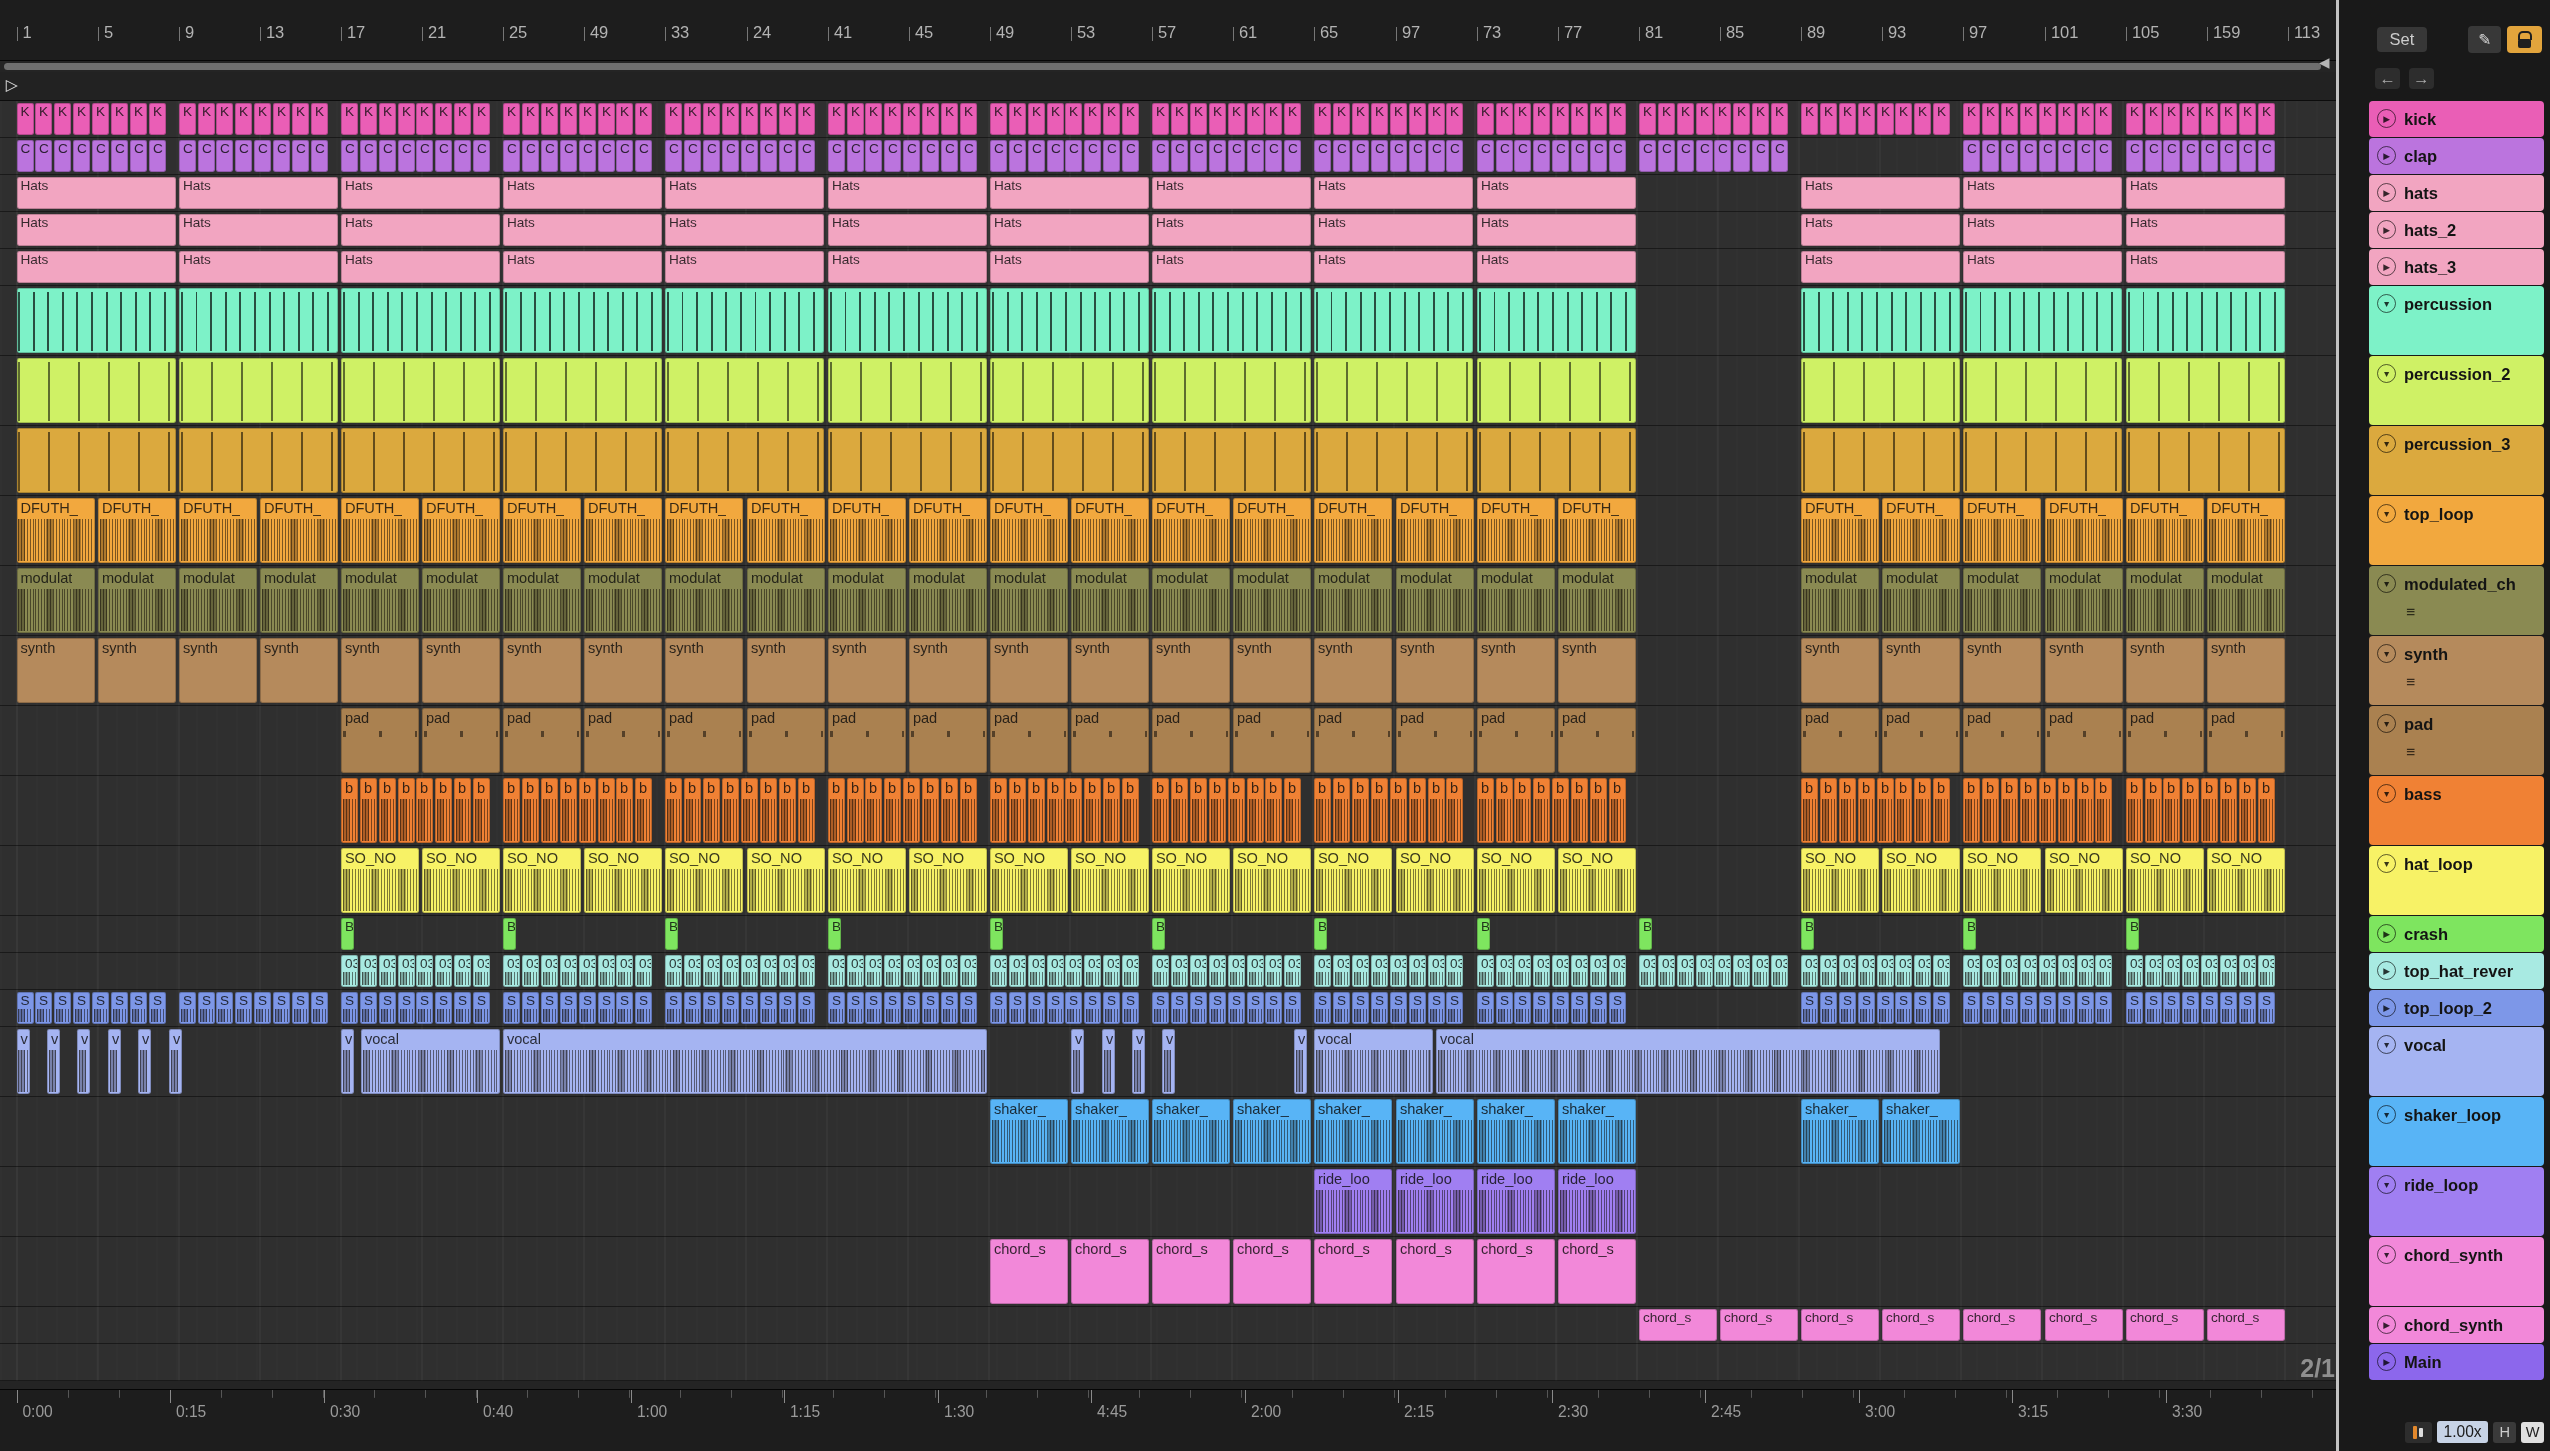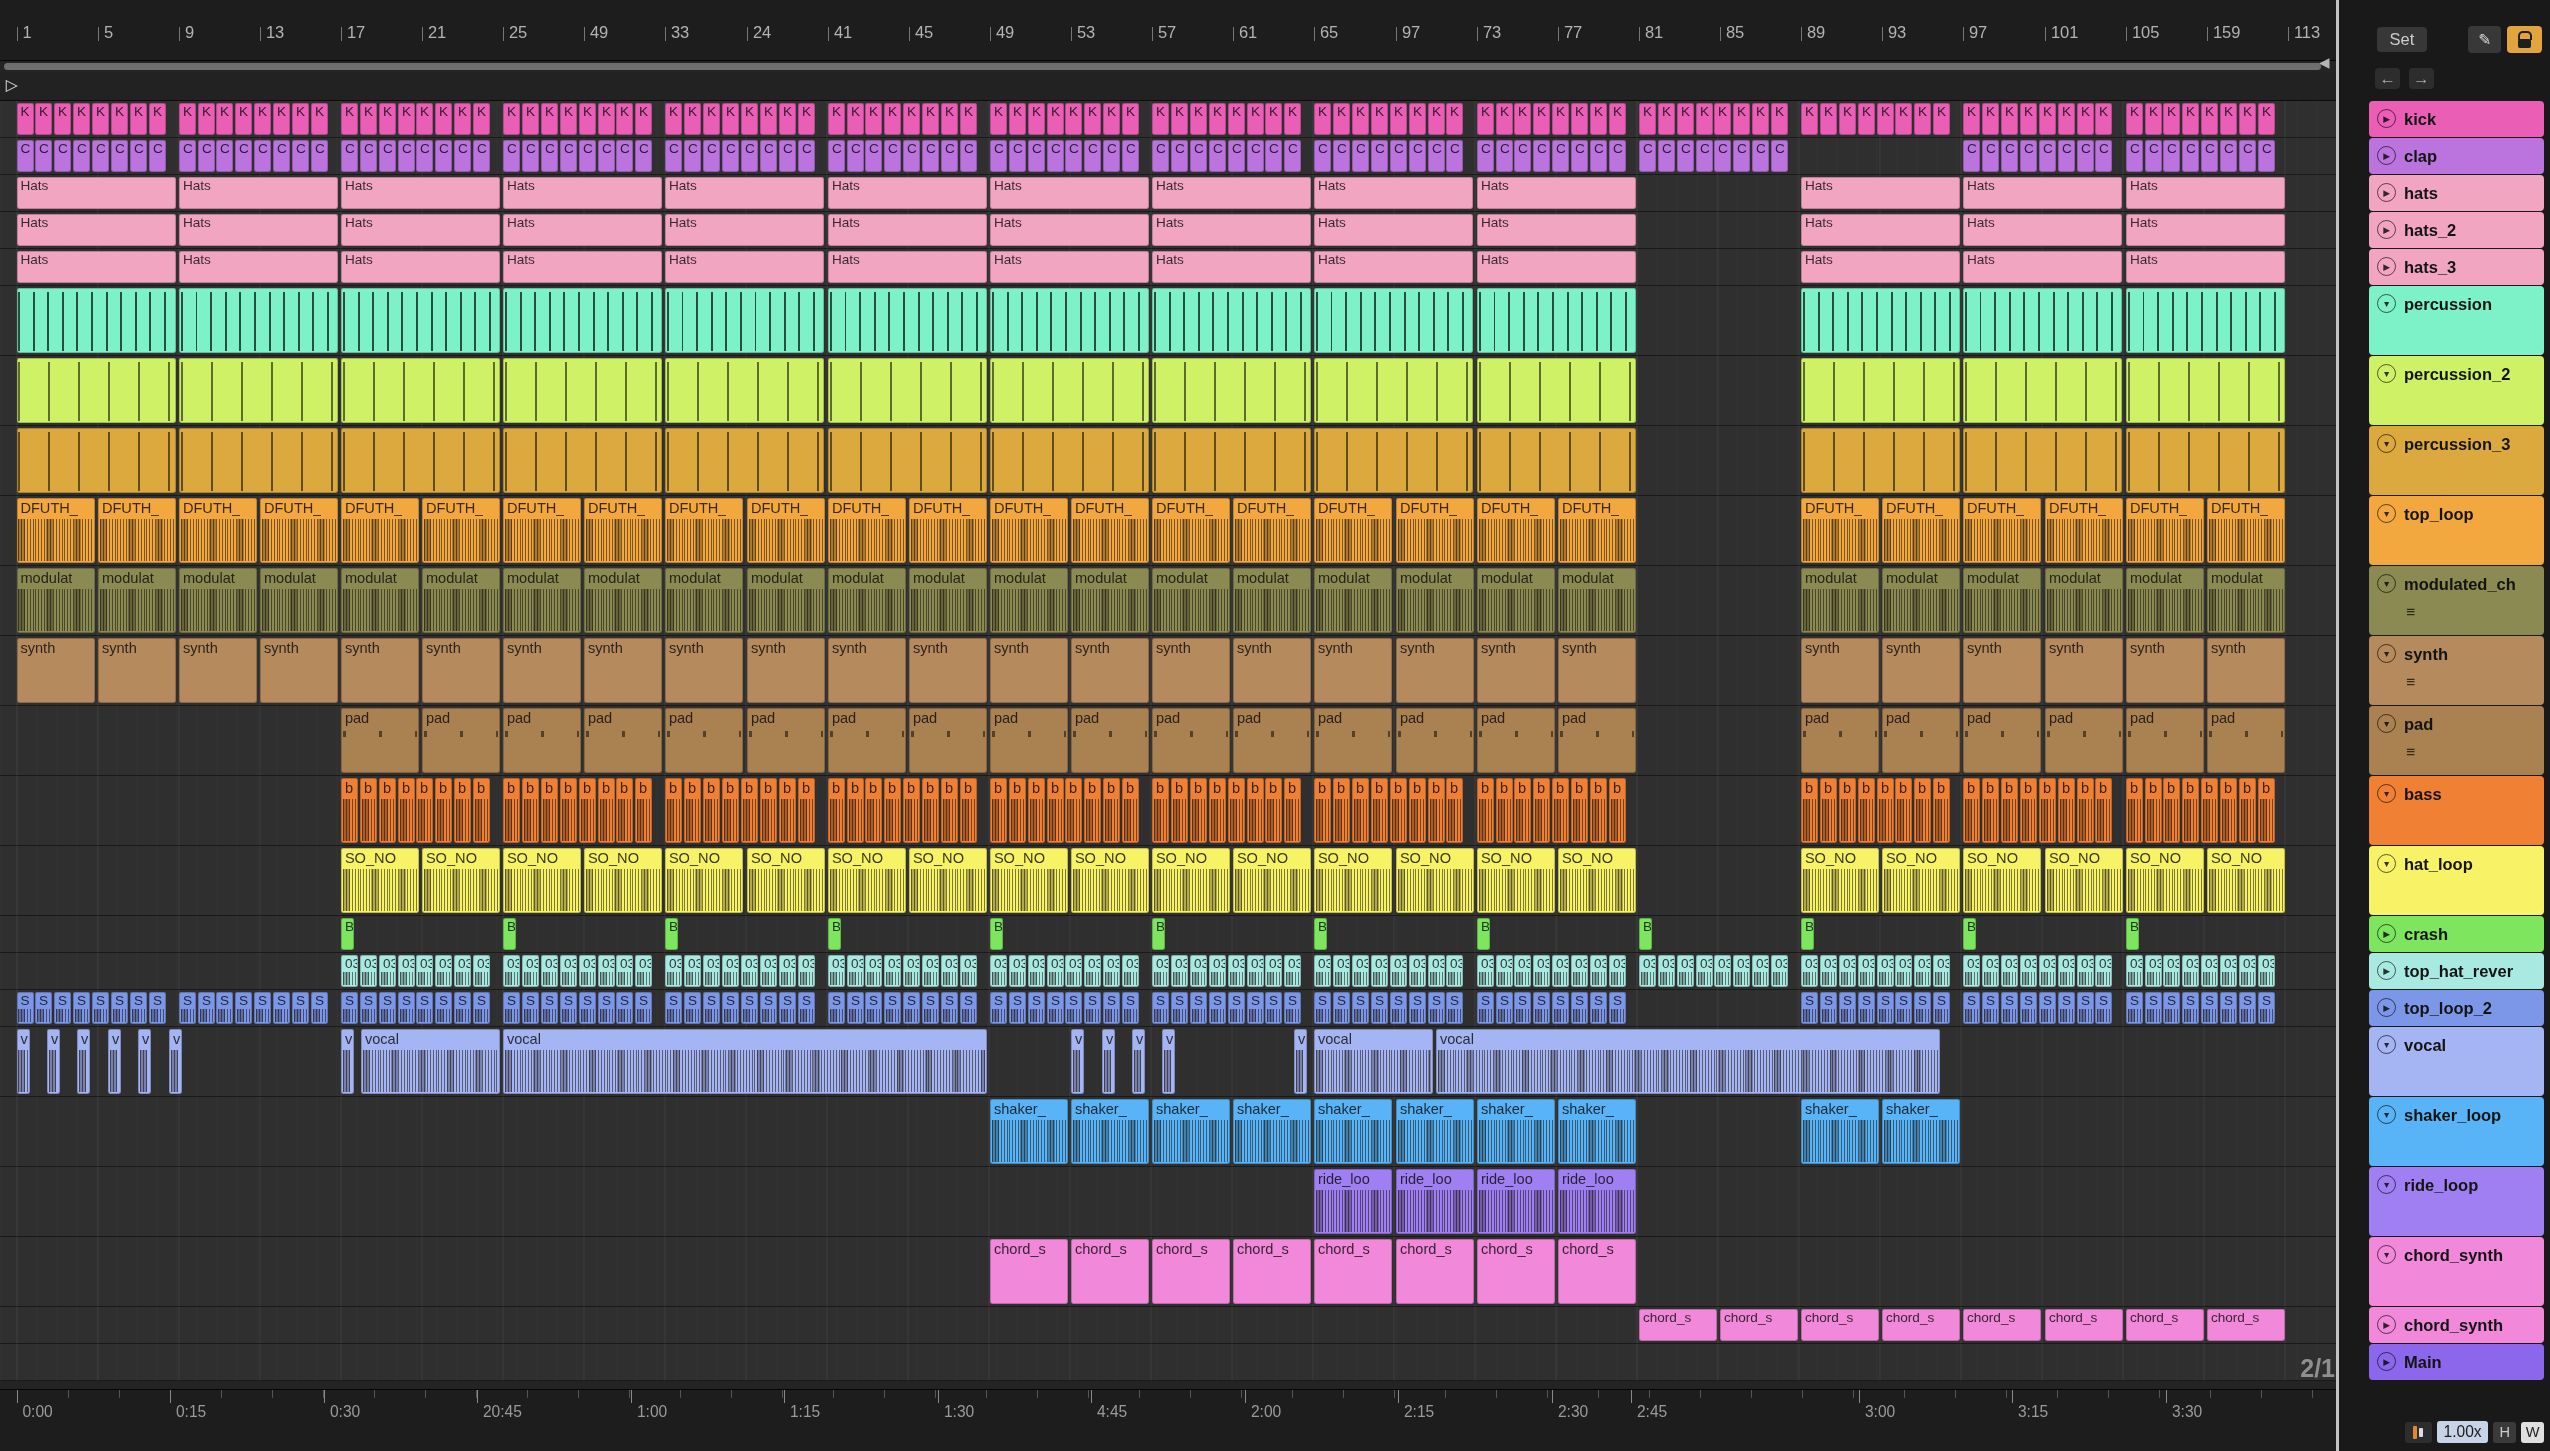--- a/index.html
+++ b/index.html
@@ -3240,21 +3240,21 @@
         <div class="time-tick" style="left: 16.5px;">
           <span class="time-num">0:00</span>
         </div>
         <div class="time-tick" style="left: 170px;">
           <span class="time-num">0:15</span>
         </div>
         <div class="time-tick" style="left: 324px;">
           <span class="time-num">0:30</span>
         </div>
         <div class="time-tick" style="left: 477px;">
-          <span class="time-num">20:45</span>
+          <span class="time-num">0:40</span>
         </div>
         <div class="time-tick" style="left: 631px;">
           <span class="time-num">1:00</span>
         </div>
         <div class="time-tick" style="left: 784px;">
           <span class="time-num">1:15</span>
         </div>
         <div class="time-tick" style="left: 938px;">
           <span class="time-num">1:30</span>
         </div>
@@ -3263,21 +3263,21 @@
         </div>
         <div class="time-tick" style="left: 1245px;">
           <span class="time-num">2:00</span>
         </div>
         <div class="time-tick" style="left: 1398px;">
           <span class="time-num">2:15</span>
         </div>
         <div class="time-tick" style="left: 1552px;">
           <span class="time-num">2:30</span>
         </div>
-        <div class="time-tick" style="left: 1631px;">
+        <div class="time-tick" style="left: 1705px;">
           <span class="time-num">2:45</span>
         </div>
         <div class="time-tick" style="left: 1859px;">
           <span class="time-num">3:00</span>
         </div>
         <div class="time-tick" style="left: 2012px;">
           <span class="time-num">3:15</span>
         </div>
         <div class="time-tick" style="left: 2166px;">
           <span class="time-num">3:30</span>

